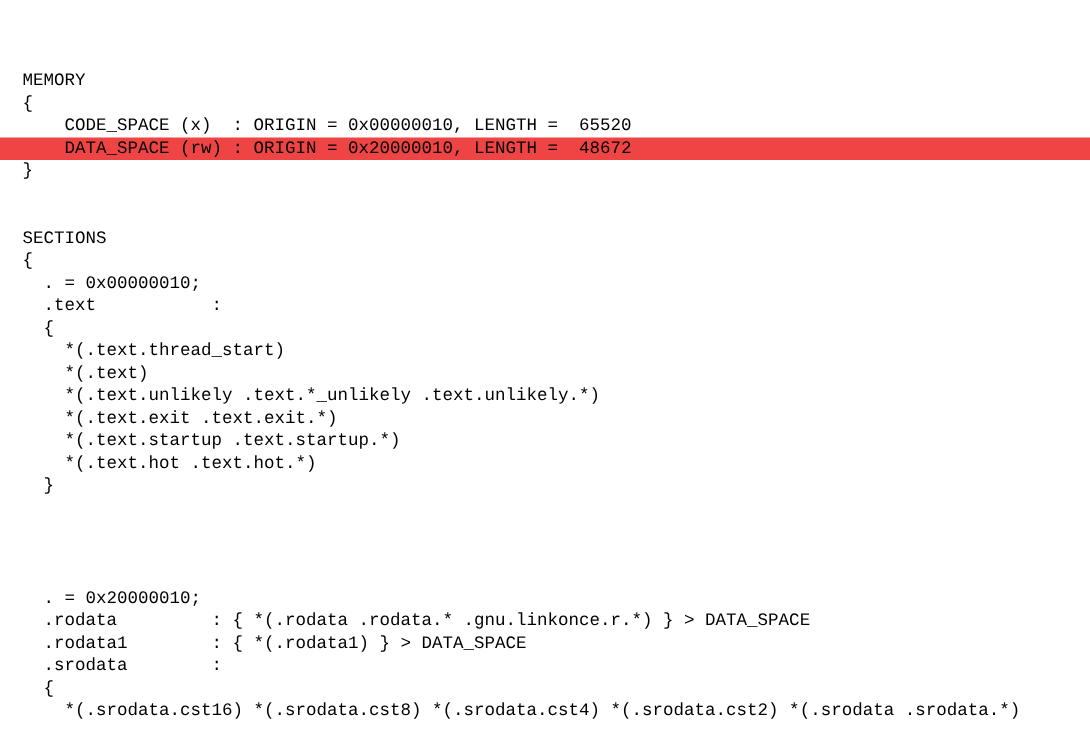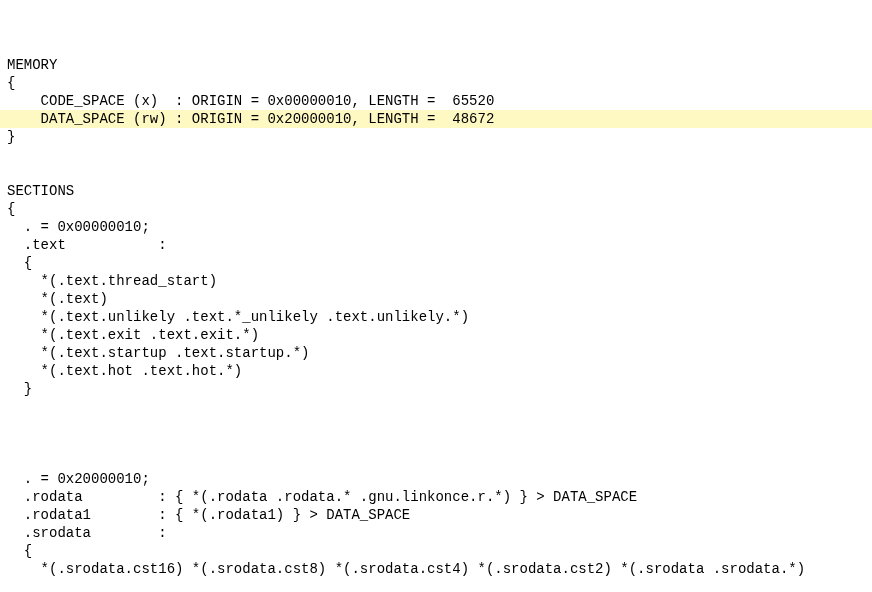--- a/index.html
+++ b/index.html
@@ -10,24 +10,24 @@
     color: #000;
     background: #fff;
     white-space: pre;
     width: 872px;
     height: 592px;
     overflow: hidden;
     padding: 2px 0;
   }
   .line {
     height: 18px;
-    padding-left: 7px;
+    padding-left: 18px;
   }
   .highlight {
-    background: #fef9c3;
+    background: #ef4444;
     display: block;
     width: 100%;
   }
 </style>
 </head>
 <body>
 
 
 <div id="code-container"><div class="line">MEMORY</div><div class="line">{</div><div class="line">    CODE_SPACE (x)  : ORIGIN = 0x00000010, LENGTH =  65520</div><div class="line highlight">    DATA_SPACE (rw) : ORIGIN = 0x20000010, LENGTH =  48672</div><div class="line">}</div><div class="line"></div><div class="line"></div><div class="line">SECTIONS</div><div class="line">{</div><div class="line">  . = 0x00000010;</div><div class="line">  .text           :</div><div class="line">  {</div><div class="line">    *(.text.thread_start)</div><div class="line">    *(.text)</div><div class="line">    *(.text.unlikely .text.*_unlikely .text.unlikely.*)</div><div class="line">    *(.text.exit .text.exit.*)</div><div class="line">    *(.text.startup .text.startup.*)</div><div class="line">    *(.text.hot .text.hot.*)</div><div class="line">  }</div><div class="line"></div><div class="line"></div><div class="line"></div><div class="line"></div><div class="line">  . = 0x20000010;</div><div class="line">  .rodata         : { *(.rodata .rodata.* .gnu.linkonce.r.*) } &gt; DATA_SPACE</div><div class="line">  .rodata1        : { *(.rodata1) } &gt; DATA_SPACE</div><div class="line">  .srodata        :</div><div class="line">  {</div><div class="line">    *(.srodata.cst16) *(.srodata.cst8) *(.srodata.cst4) *(.srodata.cst2) *(.srodata .srodata.*)</div></div>
 

